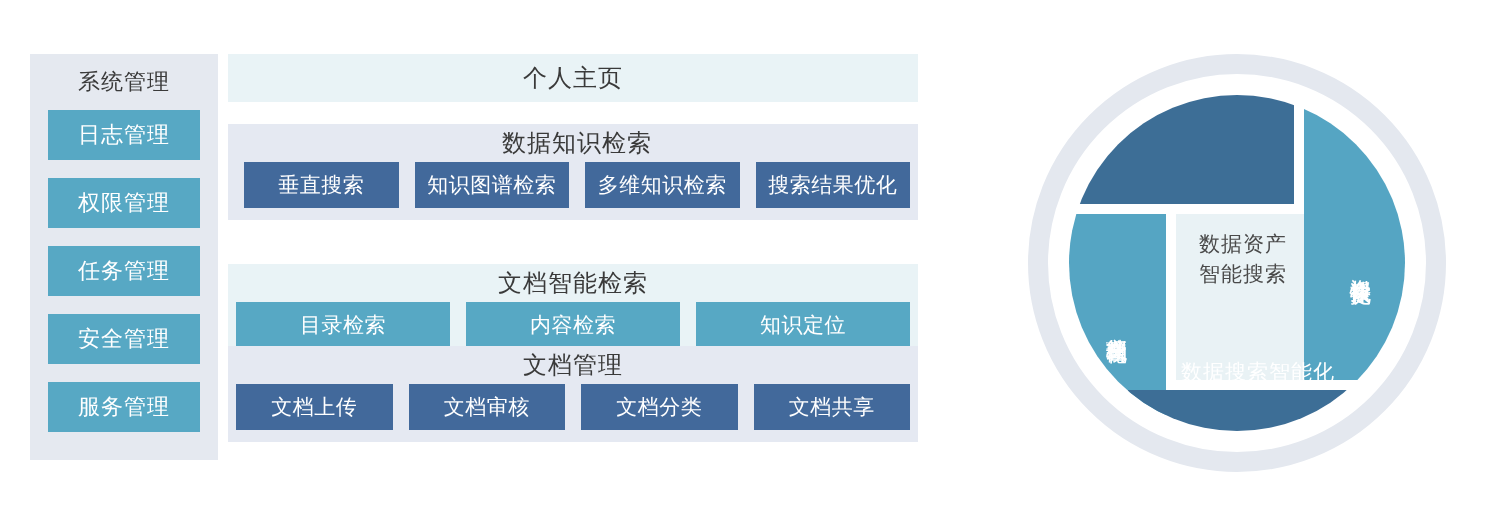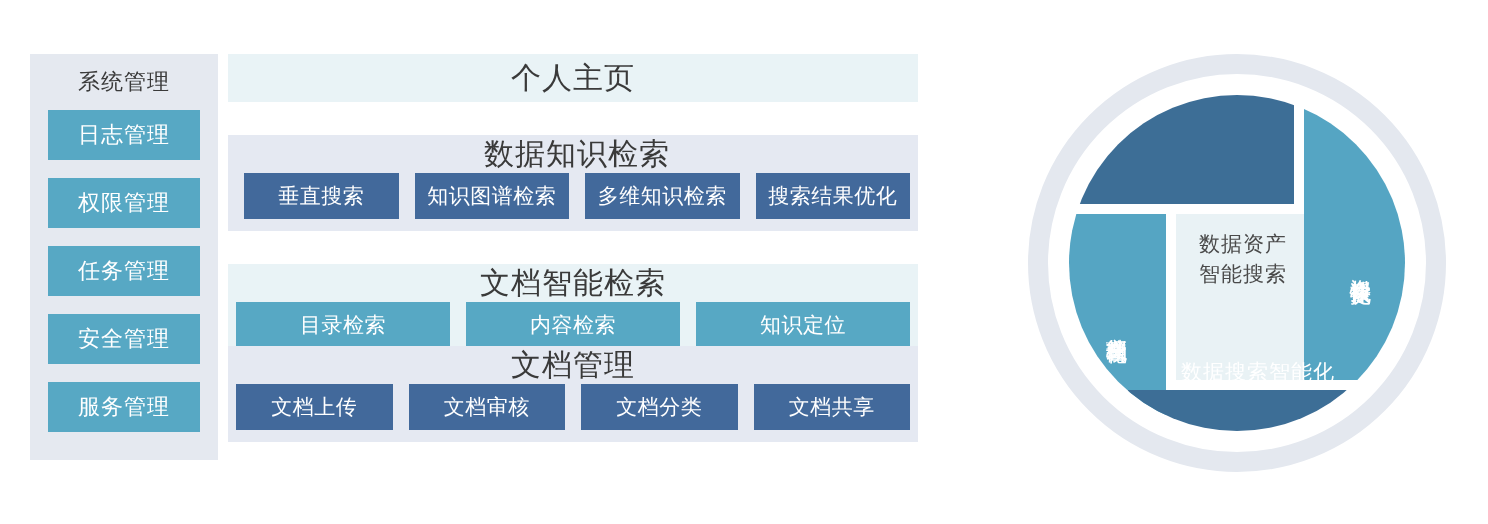--- a/index.html
+++ b/index.html
@@ -48,21 +48,21 @@
 
   
   .panel {
     position: absolute;
     left: 228px;
     width: 690px;
     box-sizing: border-box;
   }
   .panel-title {
     text-align: center;
-    font-size: 30px;
+    font-size: 24px;
     color: #3a3a3a;
     letter-spacing: 1px;
   }
   .panel-row {
     display: flex;
     gap: 16px;
     padding: 0 8px 10px 8px;
   }
   .panel-btn {
     flex: 1 1 0;
@@ -78,21 +78,21 @@
   
   #panel-home {
     top: 54px;
     height: 48px;
     background: #e9f3f6;
   }
   #panel-home .panel-title { line-height: 48px; }
 
   
   #panel-data {
-    top: 135px;
+    top: 124px;
     height: 96px;
     background: #e5e9f2;
     padding-left: 8px;
   }
   #panel-data .panel-title { line-height: 38px; }
   #panel-data .panel-btn { background: #42699b; }
 
   
   #panel-doc-search {
     top: 232px;

